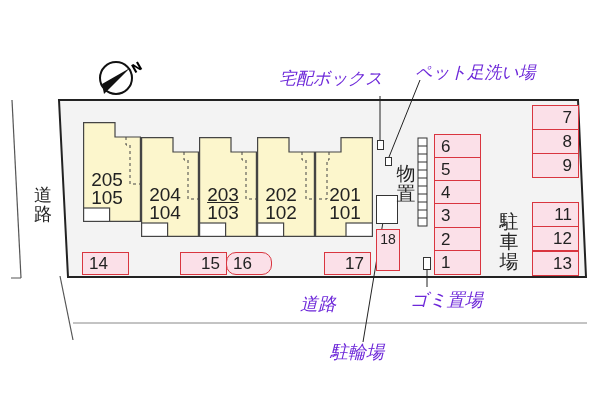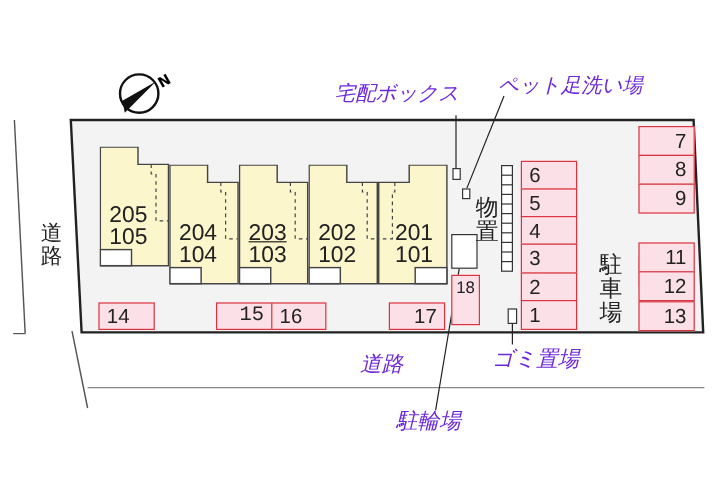--- a/index.html
+++ b/index.html
@@ -143,20 +143,20 @@
   <div class="park r" style="left:532px;top:129px;width:47px;height:25px;">8</div>
   <div class="park r" style="left:532px;top:153px;width:47px;height:25px;">9</div>
   <div class="park r" style="left:532px;top:178px;width:47px;height:25px;margin-top:35px;">10</div>
   <div class="park r" style="left:532px;top:202px;width:47px;height:25px;">11</div>
   <div class="park r" style="left:532px;top:226px;width:47px;height:25px;">12</div>
   <div class="park r" style="left:532px;top:251px;width:47px;height:25px;text-align:right;">13</div>
 </div>
 
 <div>
   <div class="park l" style="left:82px;top:252px;width:47px;height:23px;">14</div>
-  <div class="park r" style="left:180px;top:252px;width:47px;height:23px;font-family:Liberation Mono, monospace;">15</div>
-  <div class="park l" style="left:226px;top:252px;width:46px;height:23px;">16</div>
+  <div class="park r" style="left:180px;top:252px;width:47px;height:23px;">15</div>
+  <div class="park l" style="left:226px;top:252px;width:46px;height:23px;border-radius:10px;">16</div>
   <div class="park r" style="left:324px;top:252px;width:47px;height:23px;">17</div>
 </div>
 
 <div class="lbl" style="left:300px;top:295px;font-size:18px;">道路</div>
 <div class="lbl" style="left:410px;top:291px;font-size:18px;">ゴミ置場</div>
 <div class="lbl" style="left:330px;top:343px;font-size:18px;">駐輪場</div>
 
 </body></html>

